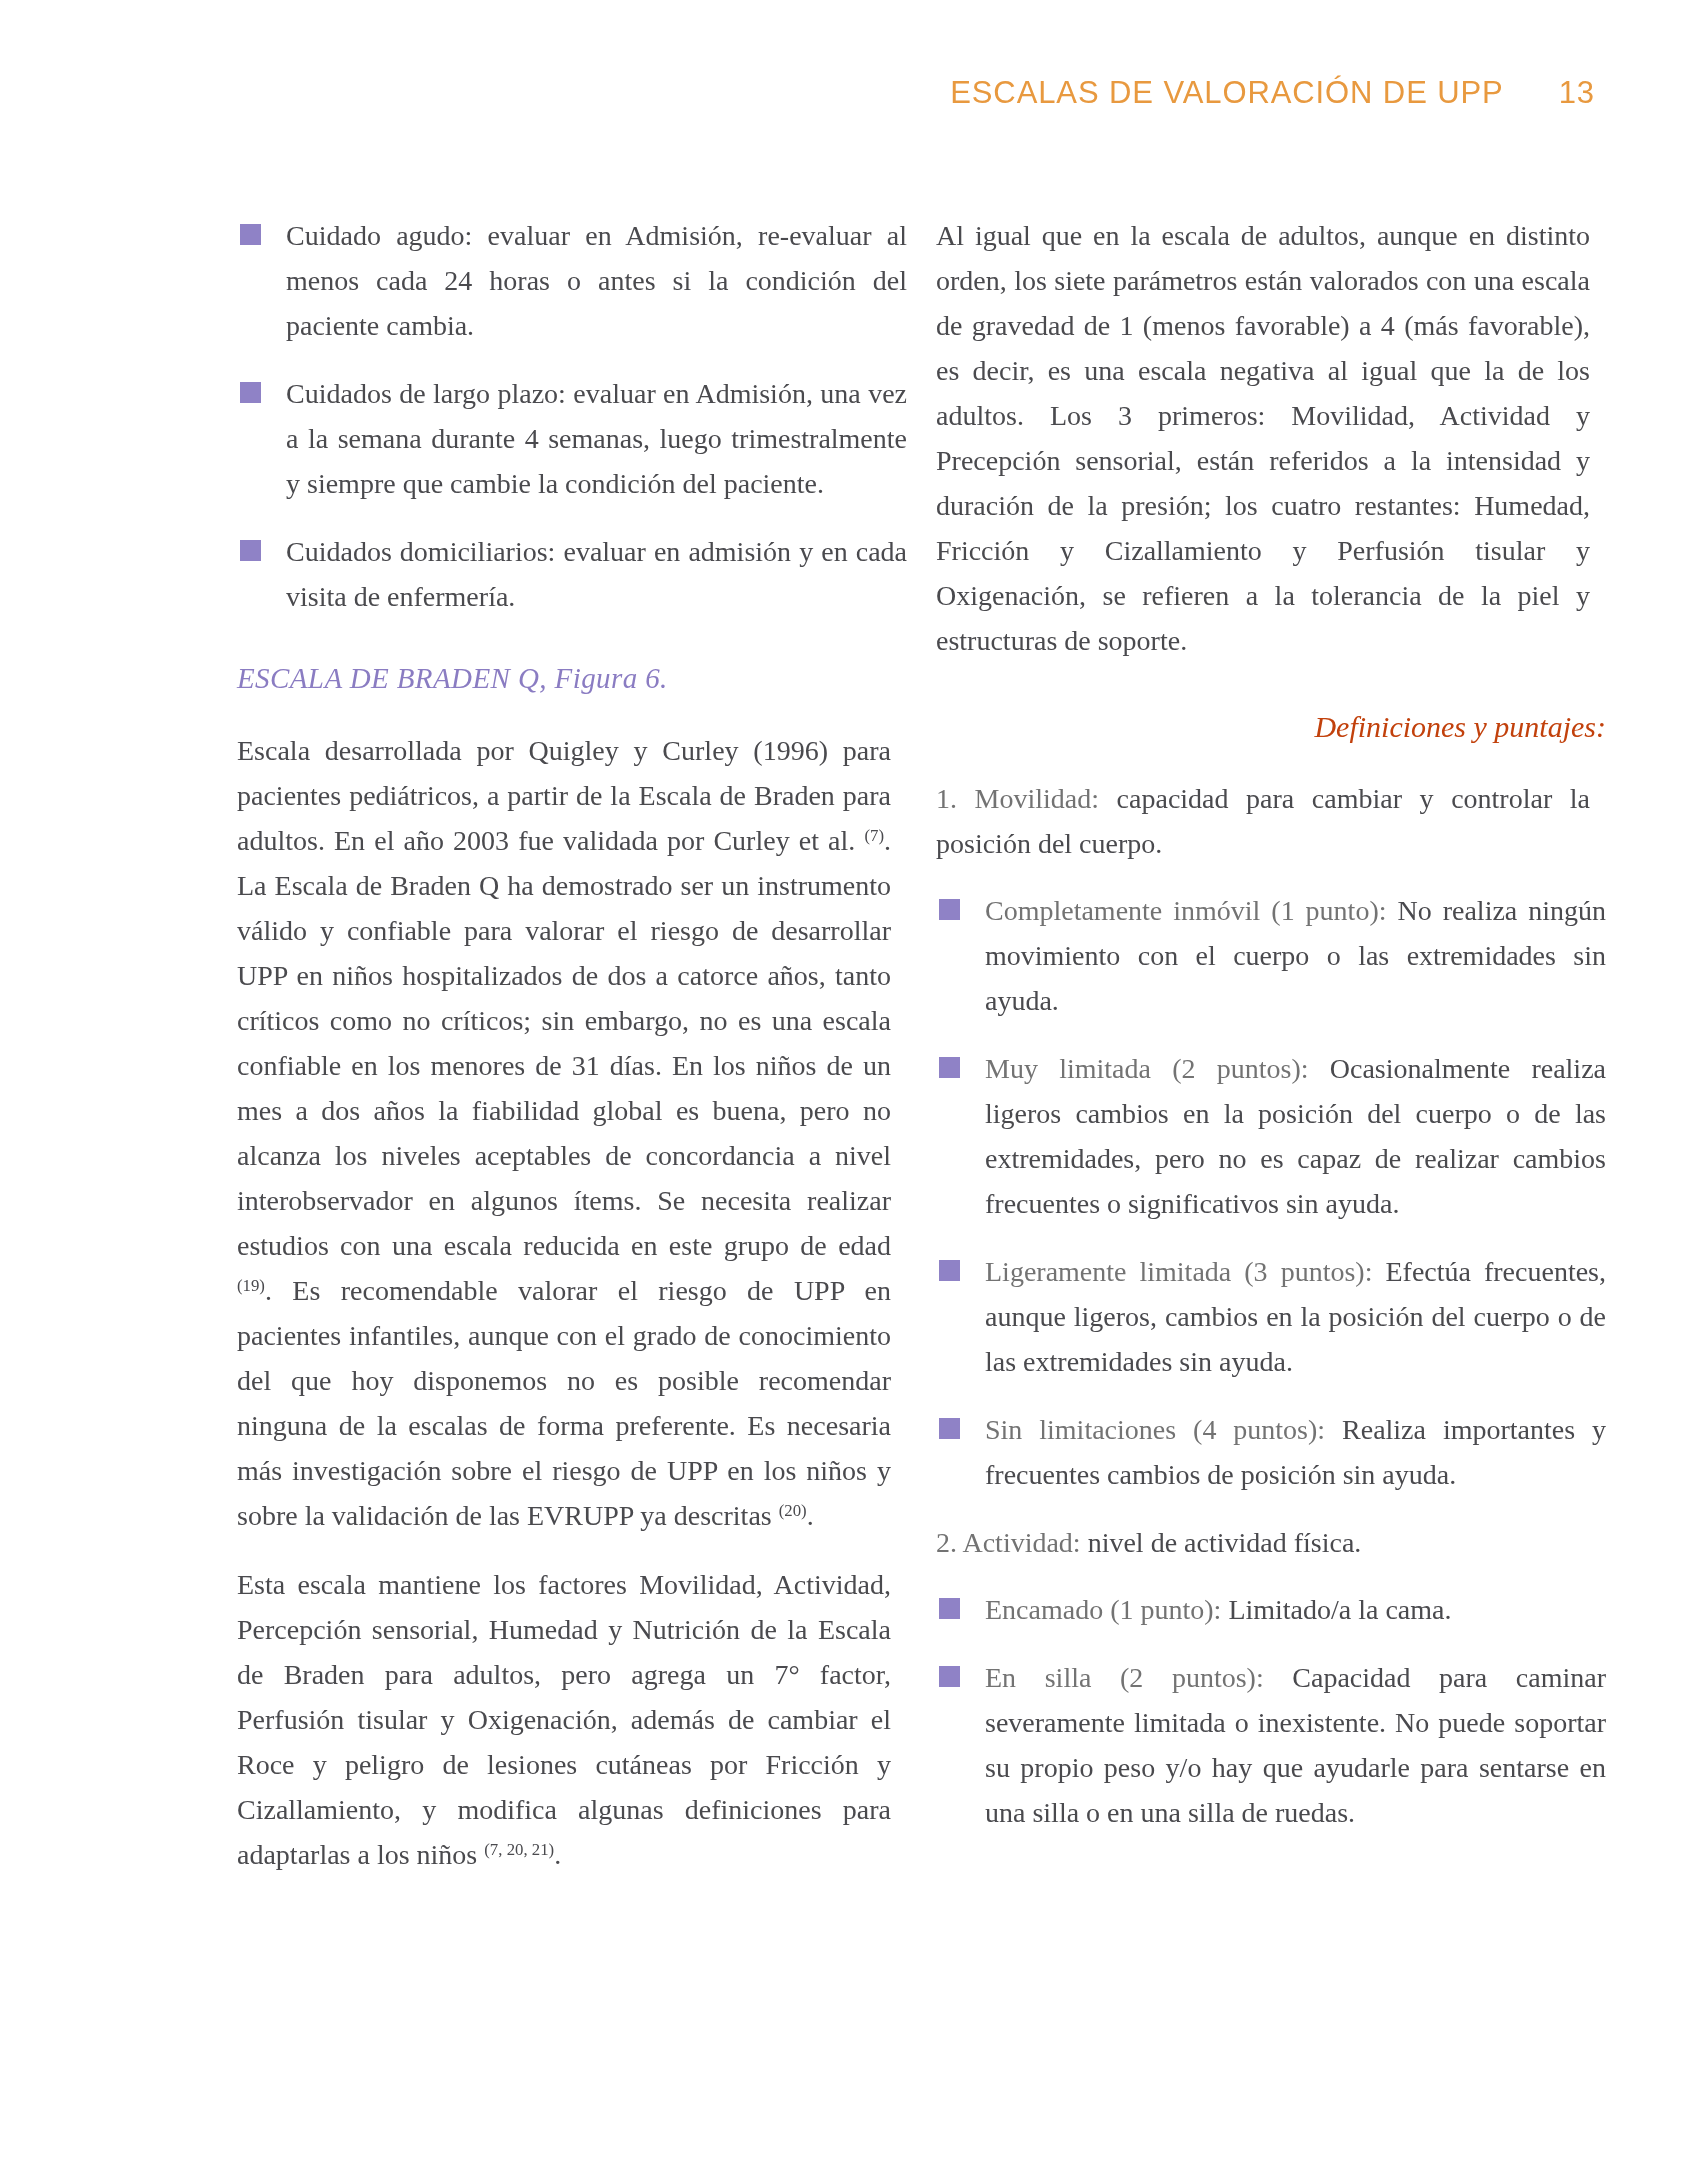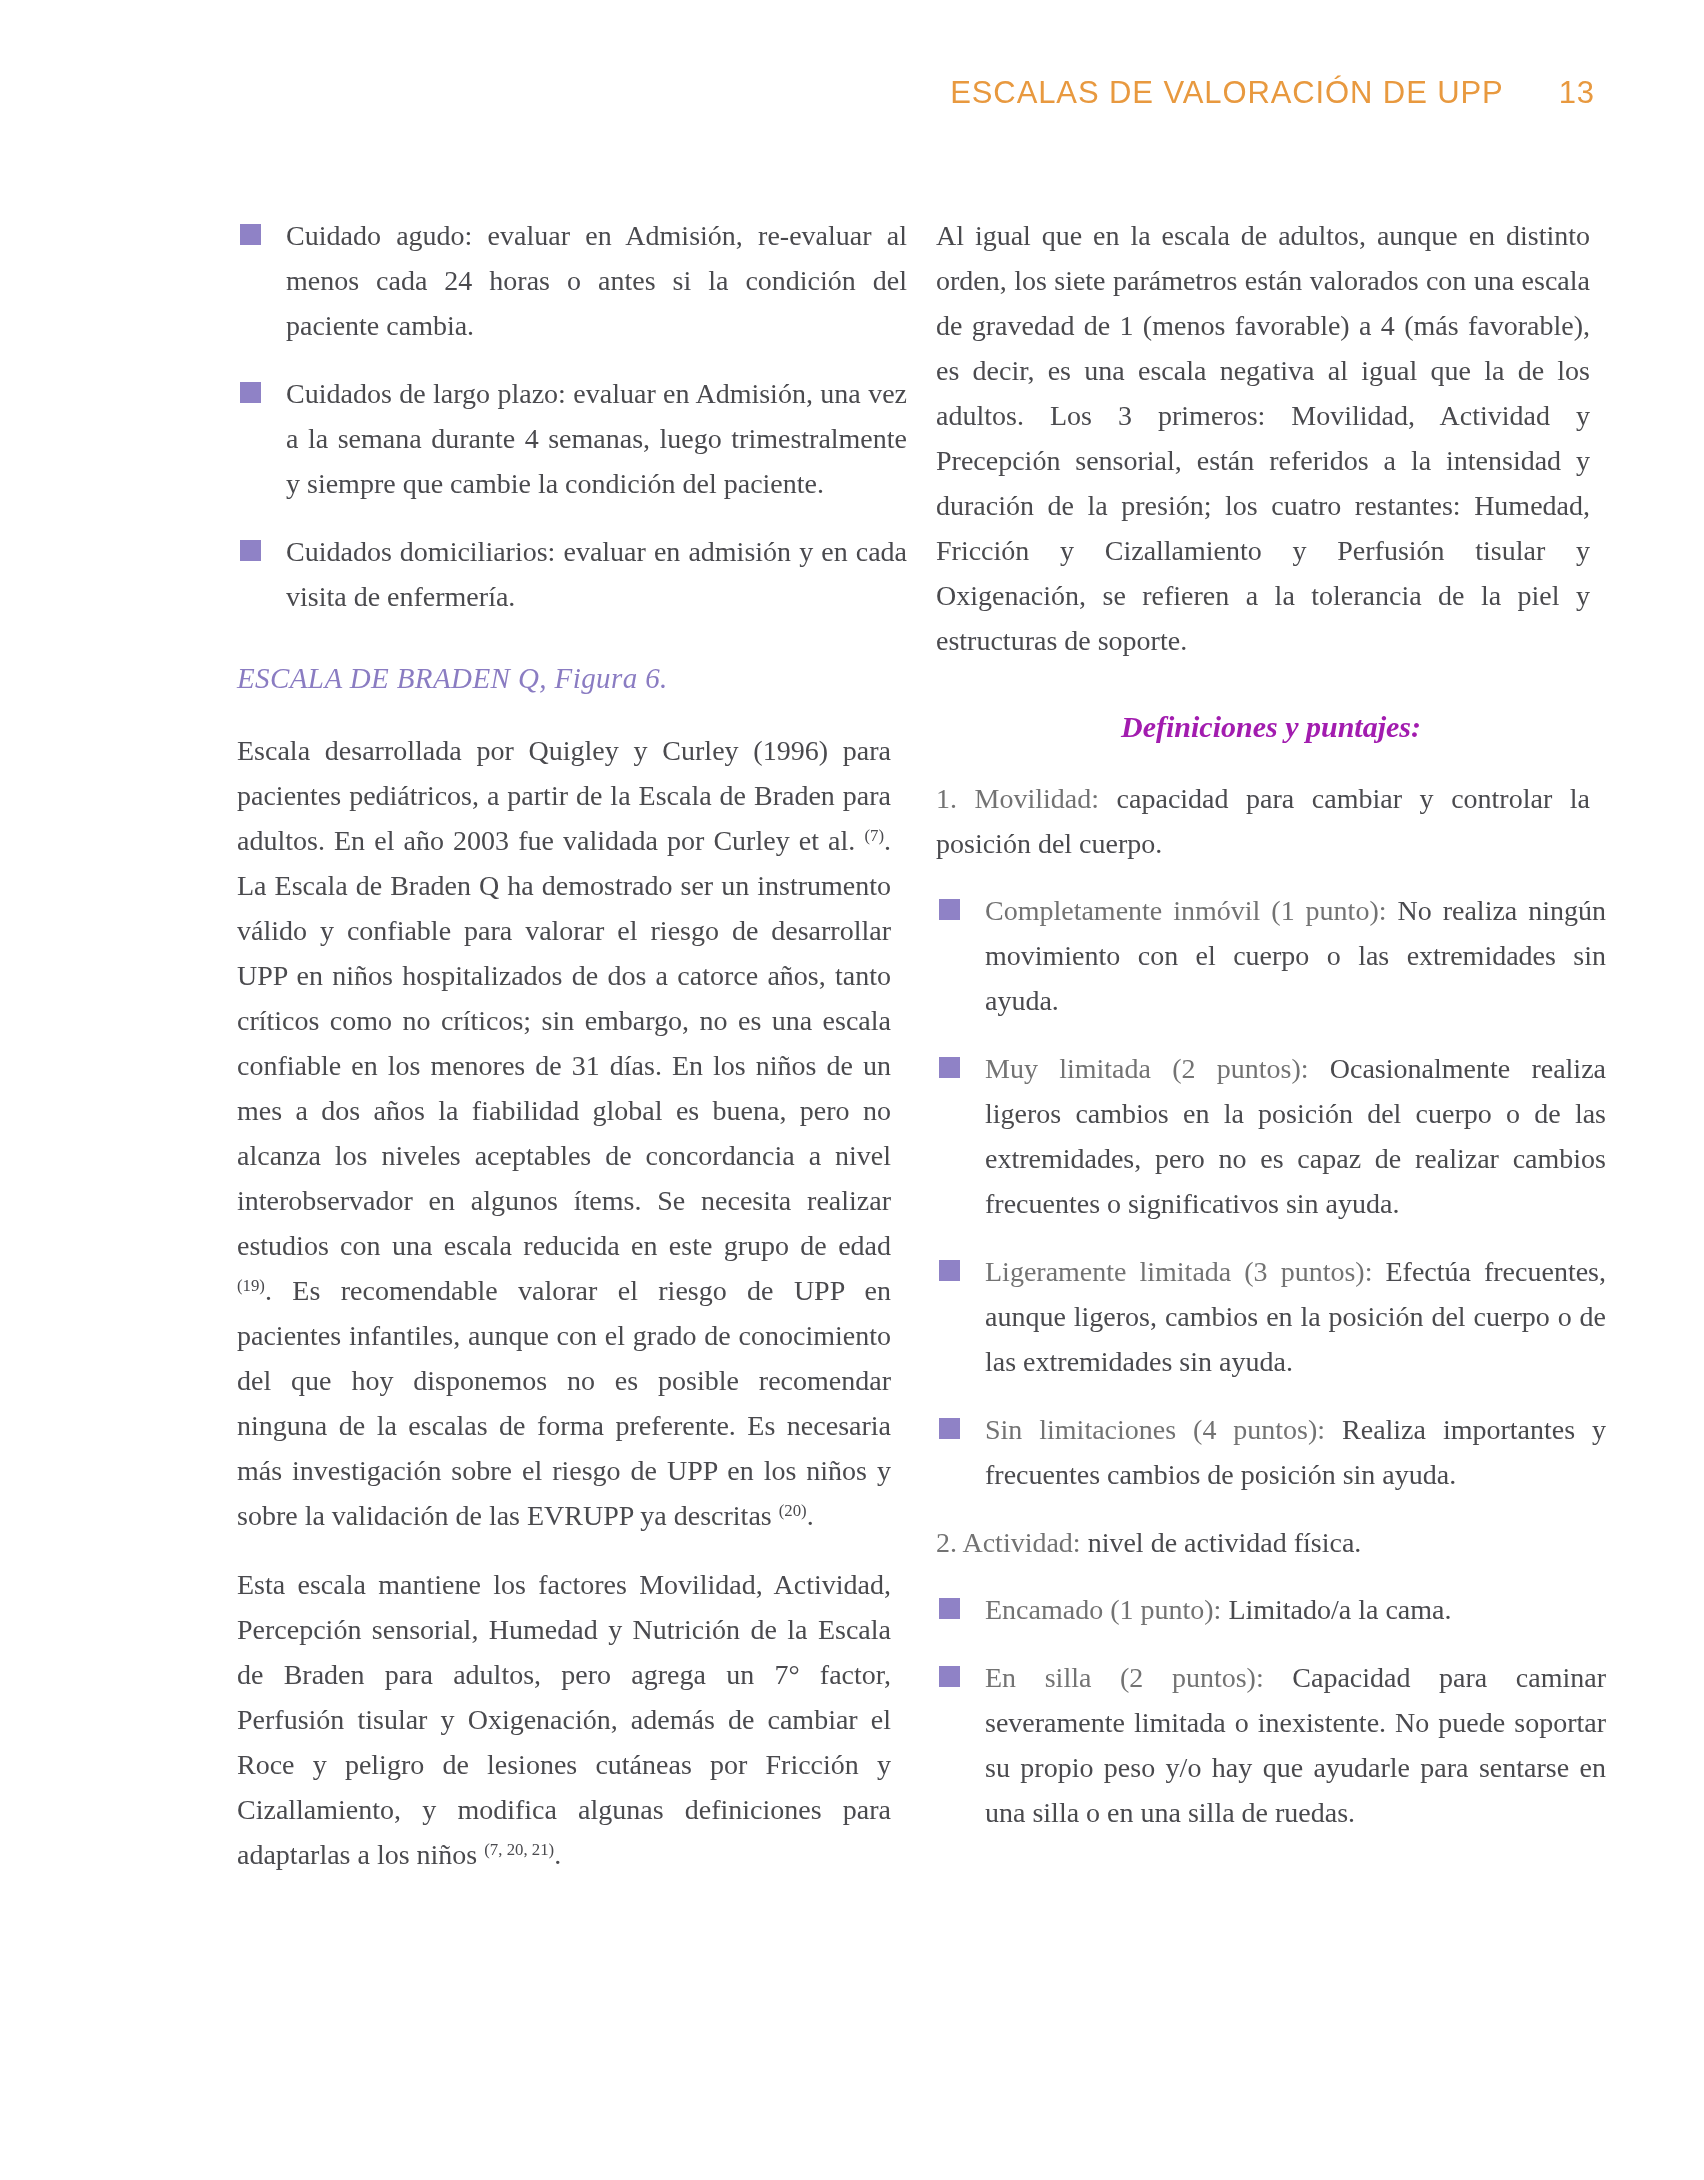--- a/index.html
+++ b/index.html
@@ -68,25 +68,25 @@
     font-style: italic;
     font-weight: normal;
     color: #8a7cc2;
     font-size: 29px;
     letter-spacing: 0.4px;
     margin: 37px 0 27px 0;
     text-align: left;
   }
   .subheading {
     font-style: italic;
-    font-weight: bold;
-    color: #a21caf;
+    font-weight: normal;
+    color: #c2410c;
     font-size: 30px;
     margin: 41px 0 27px 0;
-    text-align: center;
+    text-align: right;
   }
   .lead { color: #737373; }
 
   .num-par { margin-bottom: 22px; }
 
   sup {
     font-size: 0.6em;
     line-height: 0;
     vertical-align: baseline;
     position: relative;

